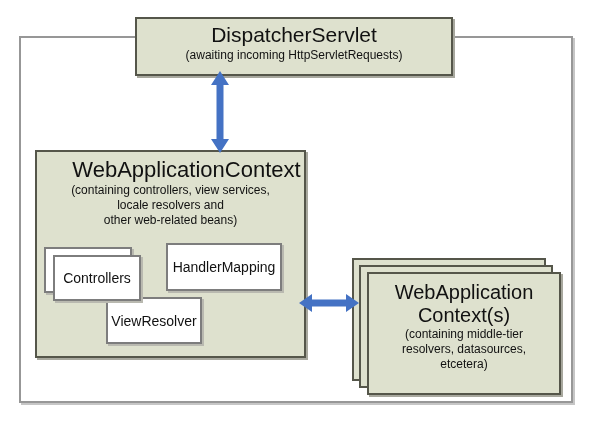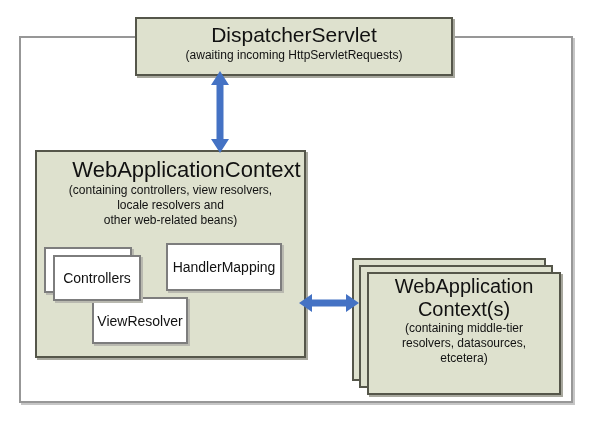--- a/index.html
+++ b/index.html
@@ -49,32 +49,32 @@
   .white-box{
     background:#ffffff;
     border:2px solid var(--inner-border);
     box-shadow:2px 2px 0 #b9b9b0;
     display:flex;align-items:center;justify-content:center;
     font-size:14px;
   }
   .controllers-back{left:44px;top:247px;width:88px;height:46px;z-index:3;}
   .controllers-front{left:53px;top:255px;width:88px;height:46px;z-index:4;}
   .handler-mapping{left:166px;top:243px;width:116px;height:48px;z-index:3;}
-  .view-resolver{left:92px;top:297px;width:96px;height:47px;z-index:3;}
+  .view-resolver{left:106px;top:297px;width:96px;height:47px;z-index:3;}
   .stack-box{
     background:var(--box-fill);
     border:2px solid var(--box-border);
     width:194px;height:123px;
   }
   .stack-back{left:352px;top:258px;z-index:2;}
   .stack-mid{left:359px;top:265px;z-index:3;}
   .stack-front{
     left:367px;top:272px;z-index:4;
     box-shadow:2px 2px 0 #a8a89e;
-    text-align:center;padding-top:1px;
+    text-align:center;padding-top:7px;
   }
   .stack-front .title{font-size:20px;line-height:23px;}
   .arrow-svg{z-index:5;display:block;}
   .v-arrow{left:206px;top:71px;}
   .h-arrow{left:299px;top:289px;}
 </style>
 </head>
 <body>
 
 <div class="canvas">
@@ -85,21 +85,21 @@
     <div class="title">DispatcherServlet</div>
     <div class="caption">(awaiting incoming HttpServletRequests)</div>
   </div>
 
   <svg class="abs arrow-svg v-arrow" width="28" height="82" viewBox="0 0 28 82">
     <polygon style="fill:var(--arrow)" points="14,0 23,14 17.5,14 17.5,68 23,68 14,82 5,68 10.5,68 10.5,14 5,14"></polygon>
   </svg>
 
   <div class="abs green-box wac-box">
     <div class="title">WebApplicationContext</div>
-    <div class="caption">(containing controllers, view resolvers,</div>
+    <div class="caption">(containing controllers, view services,</div>
     <div class="caption">locale resolvers and</div>
     <div class="caption">other web-related beans)</div>
   </div>
 
   <div class="abs white-box controllers-back"></div>
   <div class="abs white-box controllers-front">
     <span>Controllers</span>
   </div>
 
   <div class="abs white-box handler-mapping">

